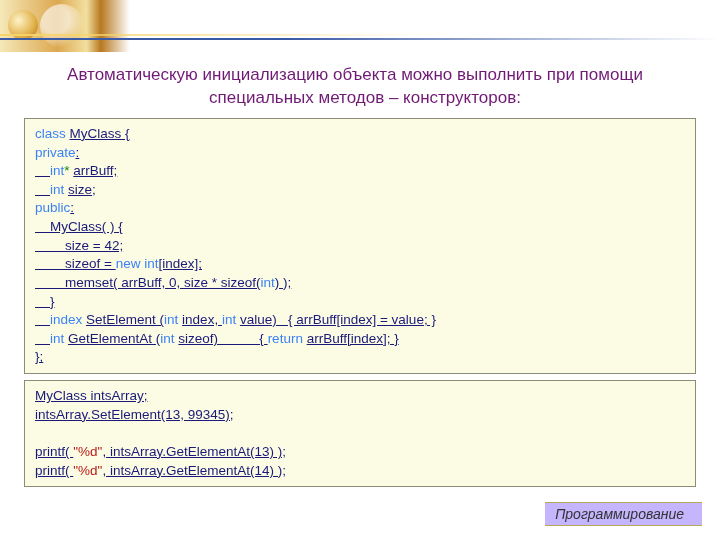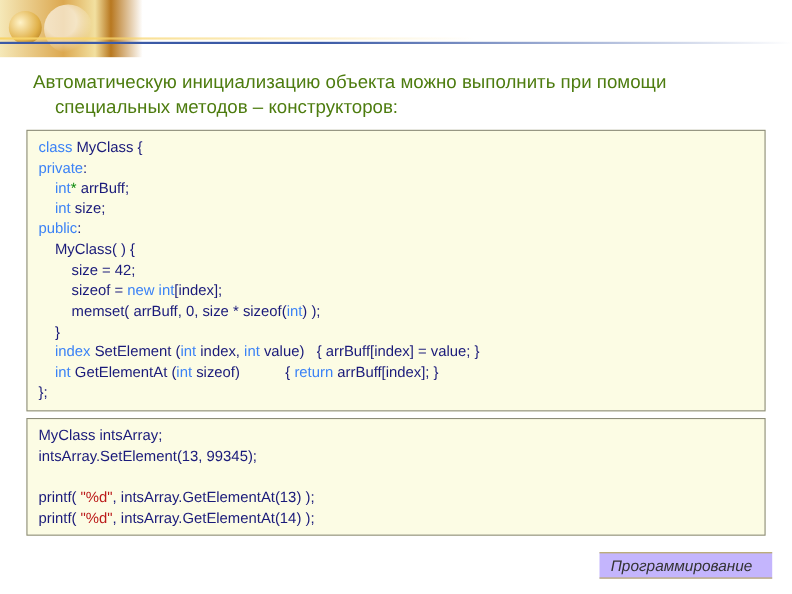--- a/index.html
+++ b/index.html
@@ -44,37 +44,38 @@
   .slide-title {
     position: absolute; left: 62px; top: 8px;
     color: #284a9b;
     font-style: italic;
     font-weight: bold;
     font-size: 20px;
   }
   .body-text {
     margin: 12px 40px 8px 30px;
     font-size: 17px;
-    color: #4d7c0f;
+    color: #701a75;
     line-height: 1.35;
     text-indent: -20px;
     padding-left: 20px;
+    text-align: center;
   }
   .code-box {
     margin: 6px 24px;
     border: 1px solid #8c8c78;
     background: #fcfce4;
     padding: 6px 10px 6px 10px;
     font-size: 13.5px;
     line-height: 1.38;
     color: #1a1a7a;
     white-space: pre;
     font-family: Arial, Helvetica, sans-serif;
   }
-  .kw-b { color: #1a1a7a; } 
+  .kw-b { color: #1a1a7a; text-decoration: underline; } 
   .kw-g { color: #3b82f6; } 
   .kw-gs { color: #0a8a0a; } 
   .kw-r { color: #bb1a1a; } 
   .footer-bar {
     position: absolute;
     right: 18px; bottom: 14px;
     background: #c4b5fd;
     border-top: 1px solid #b7a85a;
     border-bottom: 1px solid #b7a85a;
     padding: 3px 18px 3px 10px;

